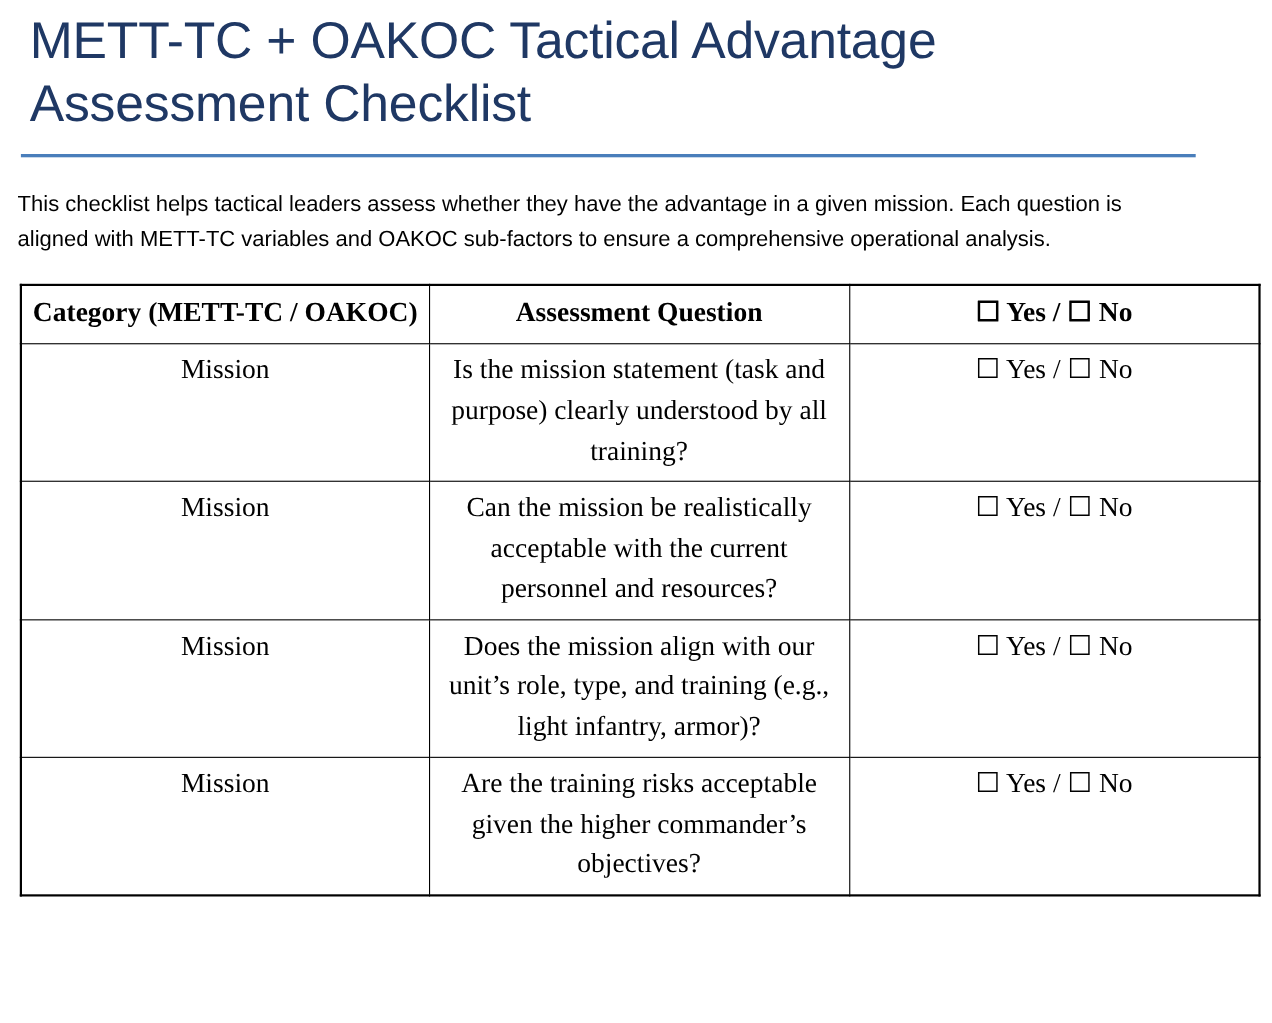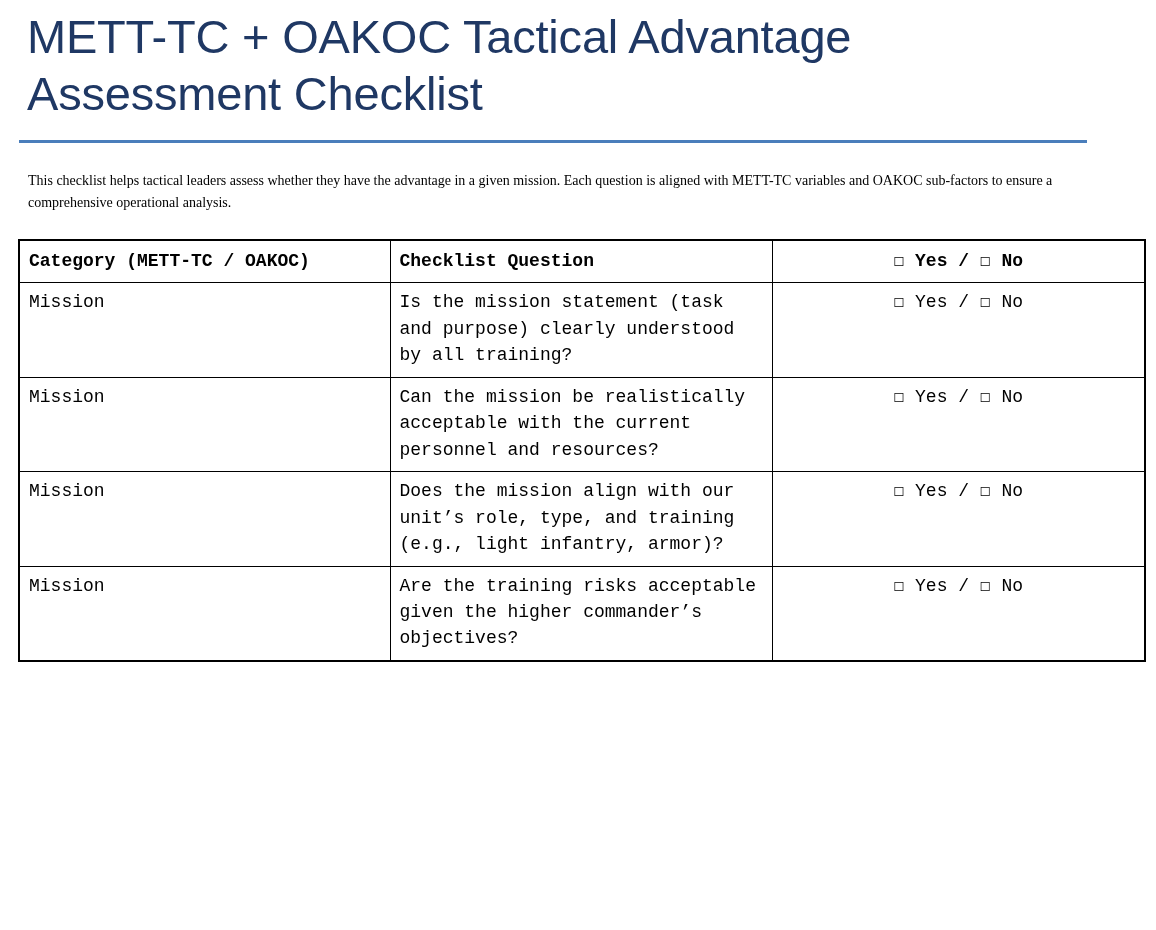--- a/index.html
+++ b/index.html
@@ -37,48 +37,49 @@
 
   
   .title-rule {
     height: 3px;
     background: #4A7EBB;
     margin: 17px 12px 0 19px;
   }
 
   
   .intro {
-    font-family: Liberation Serif, serif;
-    font-size: 14px;
+    font-family: Liberation Sans, sans-serif;
+    font-size: 20px;
     line-height: 1.62;
     color: #000000;
     margin: 0;
-    padding: 27px 30px 0 28px;
+    padding: 27px 30px 0 16px;
   }
 
   
   .table-wrap {
     margin: 24px 12px 0 18px;
   }
 
   table.checklist {
     border-collapse: collapse;
     table-layout: fixed;
     width: 1126px;
     border: 2px solid #000000;
   }
 
   table.checklist th,
   table.checklist td {
     border: 1.5px solid #000000;
     vertical-align: top;
     padding: 6px 9px 8px 9px;
-    font-size: 18px;
+    font-size: 25px;
     line-height: 1.47;
-    font-family: Liberation Mono, monospace;
+    font-family: Liberation Serif, serif;
+    text-align: center;
   }
 
   table.checklist thead th {
     font-weight: bold;
     padding-top: 7px;
   }
 
   .col-category { width: 371px; }
   .col-question { width: 382px; }
   .col-answer   { width: 373px; }
@@ -111,21 +112,21 @@
   <div class="table-wrap">
     <table class="checklist">
       <colgroup>
         <col class="col-category">
         <col class="col-question">
         <col class="col-answer">
       </colgroup>
       <thead>
         <tr>
           <th class="cell-category">Category (METT-TC / OAKOC)</th>
-          <th class="cell-question">Checklist Question</th>
+          <th class="cell-question">Assessment Question</th>
           <th class="cell-answer">☐ Yes / ☐ No</th>
         </tr>
       </thead>
       <tbody>
         <tr>
           <td class="cell-category">Mission</td>
           <td class="cell-question">Is the mission statement (task and purpose) clearly understood by all training?</td>
           <td class="cell-answer">☐ Yes / ☐ No</td>
         </tr>
         <tr>

